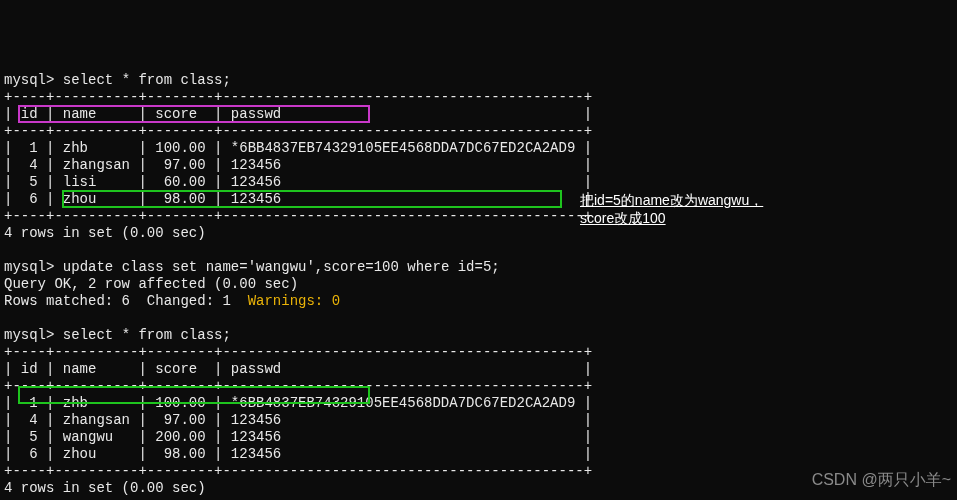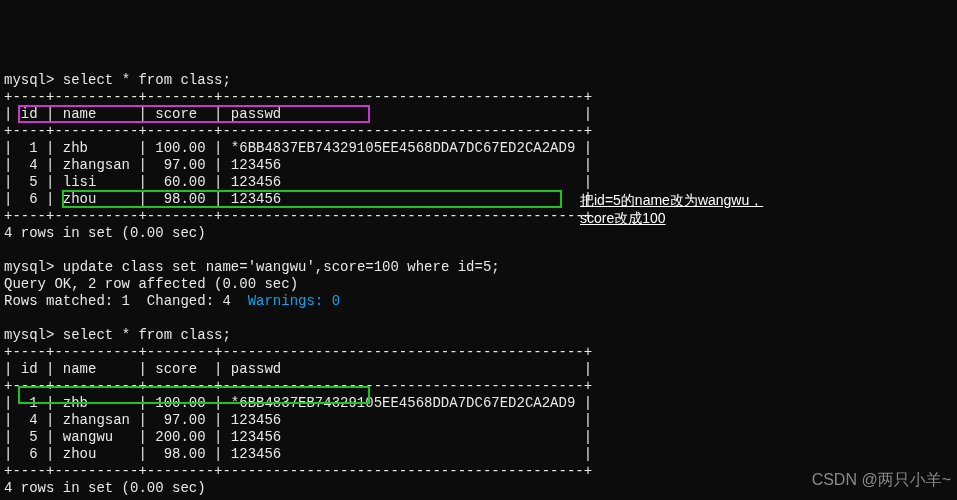--- a/index.html
+++ b/index.html
@@ -14,21 +14,21 @@
       font-family: 'Courier New', Consolas, monospace;
       font-size: 14px;
       color: #e8e8e8;
       padding: 4px 0 0 4px;
       line-height: 17px;
       white-space: pre;
       position: relative;
       overflow: hidden;
     }
     .warn {
-      color: #0ea5e9;
+      color: #eab308;
       margin-top: 24px;
     }
     .highlight-purple {
       position: absolute;
       border: 2px solid #c938c9;
       background: transparent;
       pointer-events: none;
     }
     .highlight-green {
       position: absolute;
@@ -64,21 +64,21 @@
 <span>+----+----------+--------+-------------------------------------------+</span>
 <span>|  1 | zhb      | 100.00 | *6BB4837EB74329105EE4568DDA7DC67ED2CA2AD9 |</span>
 <span>|  4 | zhangsan |  97.00 | 123456                                    |</span>
 <span>|  5 | lisi     |  60.00 | 123456                                    |</span>
 <span>|  6 | zhou     |  98.00 | 123456                                    |</span>
 <span>+----+----------+--------+-------------------------------------------+</span>
 <span>4 rows in set (0.00 sec)</span>
 
 <span>mysql&gt;</span> <span>update class set name='wangwu',score=100 where id=5;</span>
 <span>Query OK, 2 row affected (0.00 sec)</span>
-<span>Rows matched: 1  Changed: 4  </span><span class="warn">Warnings: 0</span>
+<span>Rows matched: 6  Changed: 1  </span><span class="warn">Warnings: 0</span>
 
 <span>mysql&gt;</span> <span>select * from class;</span>
 <span>+----+----------+--------+-------------------------------------------+</span>
 <span>| id | name     | score  | passwd                                    |</span>
 <span>+----+----------+--------+-------------------------------------------+</span>
 <span>|  1 | zhb      | 100.00 | *6BB4837EB74329105EE4568DDA7DC67ED2CA2AD9 |</span>
 <span>|  4 | zhangsan |  97.00 | 123456                                    |</span>
 <span>|  5 | wangwu   | 200.00 | 123456                                    |</span>
 <span>|  6 | zhou     |  98.00 | 123456                                    |</span>
 <span>+----+----------+--------+-------------------------------------------+</span>

